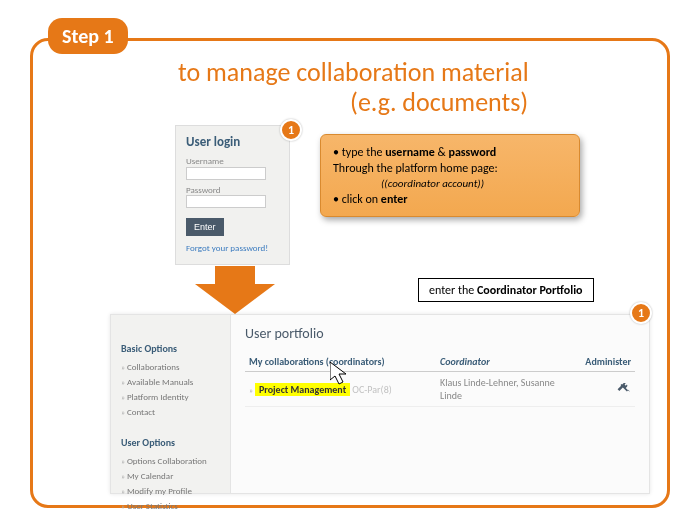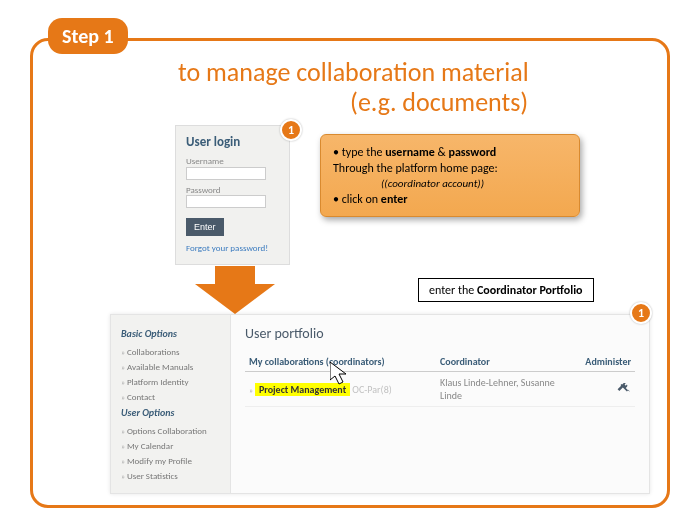--- a/index.html
+++ b/index.html
@@ -15,21 +15,21 @@
   .login-panel .enter-btn { margin-top: 10px; background: #4a5a6a; color: #fff; border: none; font-size: 9px; padding: 4px 8px; cursor: pointer; }
   .login-panel .forgot { color: #3b7bbf; font-size: 9px; margin-top: 6px; cursor: pointer; }
   .circle { width: 22px; height: 22px; background: #e67817; color: #fff; border-radius: 50%; display: flex; align-items: center; justify-content: center; font-size: 12px; font-weight: bold; border: 2px solid #fff; box-shadow: 0 0 2px rgba(0,0,0,.3); position: absolute; }
   .callout { position: absolute; top: 134px; left: 320px; width: 260px; background: linear-gradient(#f7b66a,#f3a84f); border: 1px solid #d98a2f; border-radius: 6px; padding: 8px 12px; font-size: 12px; color: #000; box-shadow: 2px 3px 6px rgba(0,0,0,.35); }
   .callout .row { margin: 2px 0; }
   .callout .sub { font-style: italic; font-size: 11px; margin-left: 48px; }
   .arrow { position: absolute; top: 266px; left: 195px; }
   .enter-box { position: absolute; top: 278px; left: 418px; background: #fff; border: 1.5px solid #000; padding: 4px 10px; font-size: 12px; }
   .portfolio { position: absolute; top: 314px; left: 110px; width: 540px; height: 180px; border: 1px solid #e4e4e4; background: #fbfbfb; display: flex; box-shadow: 0 0 4px rgba(0,0,0,.1); }
   .sidebar { width: 120px; background: #f2f2f0; border-right: 1px solid #e4e4e4; font-size: 9px; color: #777; padding: 8px 10px; }
-  .sidebar .sec-head { color: #3b5d78; font-weight: 600; font-size: 10px; margin: 4px 0 6px; font-style: italic; }
+  .sidebar .sec-head { color: #3b5d78; font-weight: 600; font-size: 10px; margin: 19px 0 6px; }
   .sidebar .itm { margin: 4px 0; cursor: pointer; }
   .sidebar .itm::before { content: "» "; color: #aaa; font-size: 8px; }
   .main { flex: 1; padding: 10px 14px; }
   .main .mtitle { color: #4a5a6a; font-size: 14px; margin-bottom: 10px; }
   .tbl { width: 100%; border-collapse: collapse; font-size: 10px; }
   .tbl th { text-align: left; color: #3b5d78; font-weight: 600; border-bottom: 1px solid #ccc; padding: 3px 4px; font-size: 10px; }
   .tbl td { padding: 4px 4px; color: #888; border-bottom: 1px solid #eee; }
   .hl { background: #ffff00; padding: 0 4px; font-weight: 700; color: #333; }
   .admin-icon svg { width: 14px; height: 14px; }
   .cursor { position: absolute; top: 362px; left: 330px; z-index: 20; pointer-events: none; }
@@ -85,21 +85,21 @@
     <div class="itm">My Calendar</div>
     <div class="itm">Modify my Profile</div>
     <div class="itm">User Statistics</div>
   </div>
   <div class="main">
     <div class="mtitle">User portfolio</div>
     <table class="tbl">
       <tbody>
           <tr>
         <th style="width:50%;">My collaborations (coordinators)</th>
-        <th style="width:38%;">Coordinator</th>
+        <th style="width:38%;font-style:italic;">Coordinator</th>
         <th style="width:12%; text-align:right;">Administer</th>
       </tr>
       <tr>
         <td>
           <span style="color:#aaa; font-size:8px;">» </span>
           <span class="hl">Project Management</span>
           <span style="opacity:.5;">OC-Par(8)</span>
         </td>
         <td>Klaus Linde-Lehner, Susanne Linde</td>
         <td style="text-align:right;" class="admin-icon">

